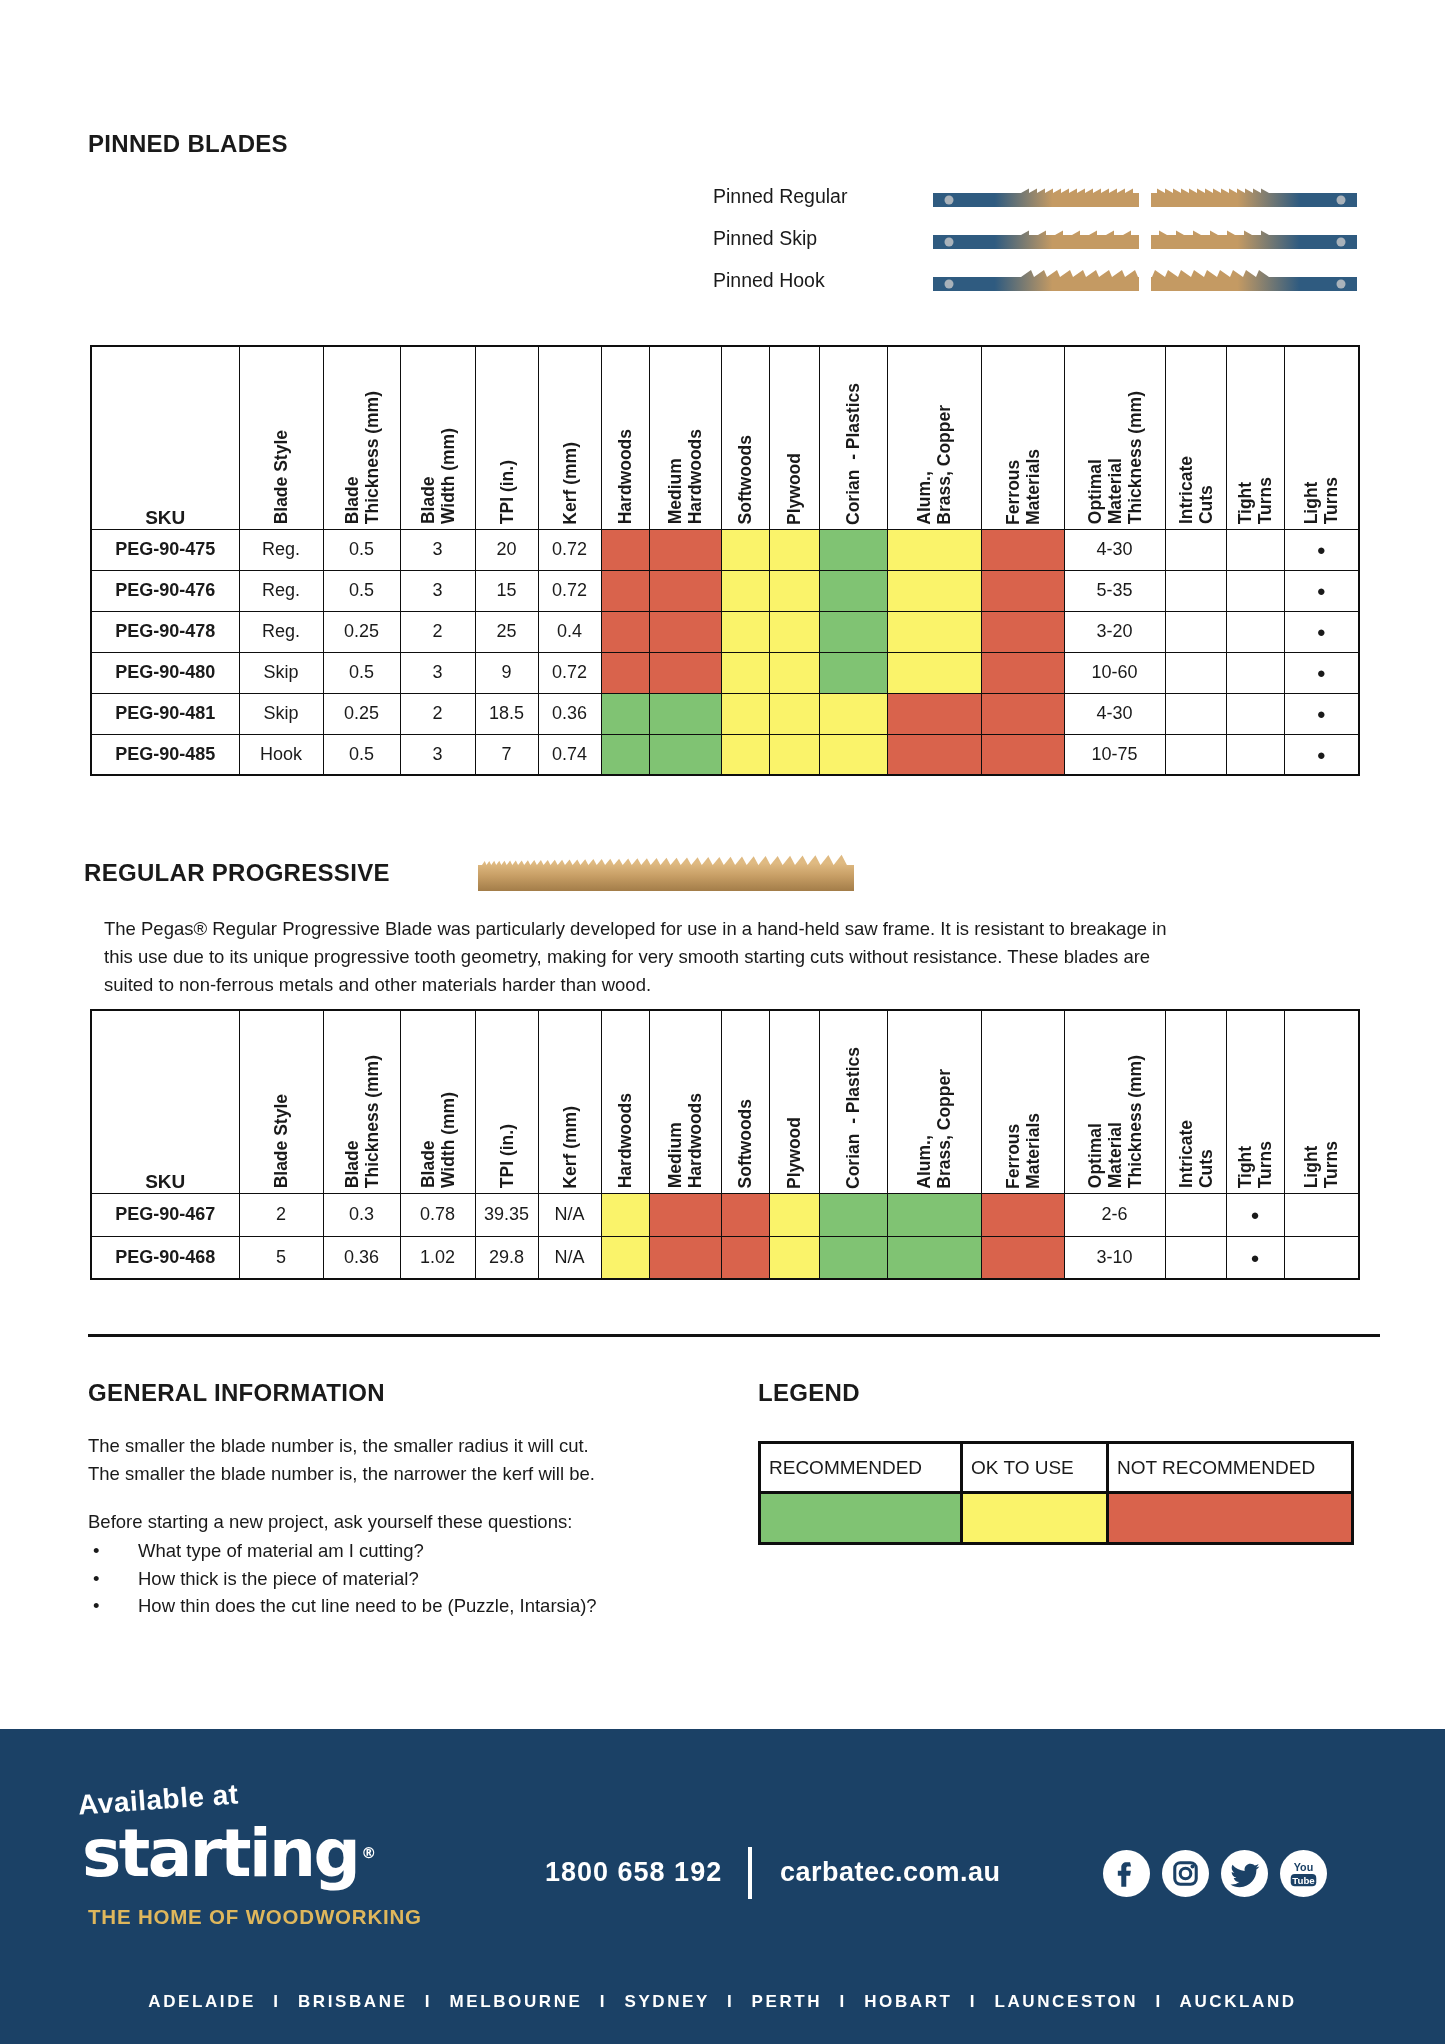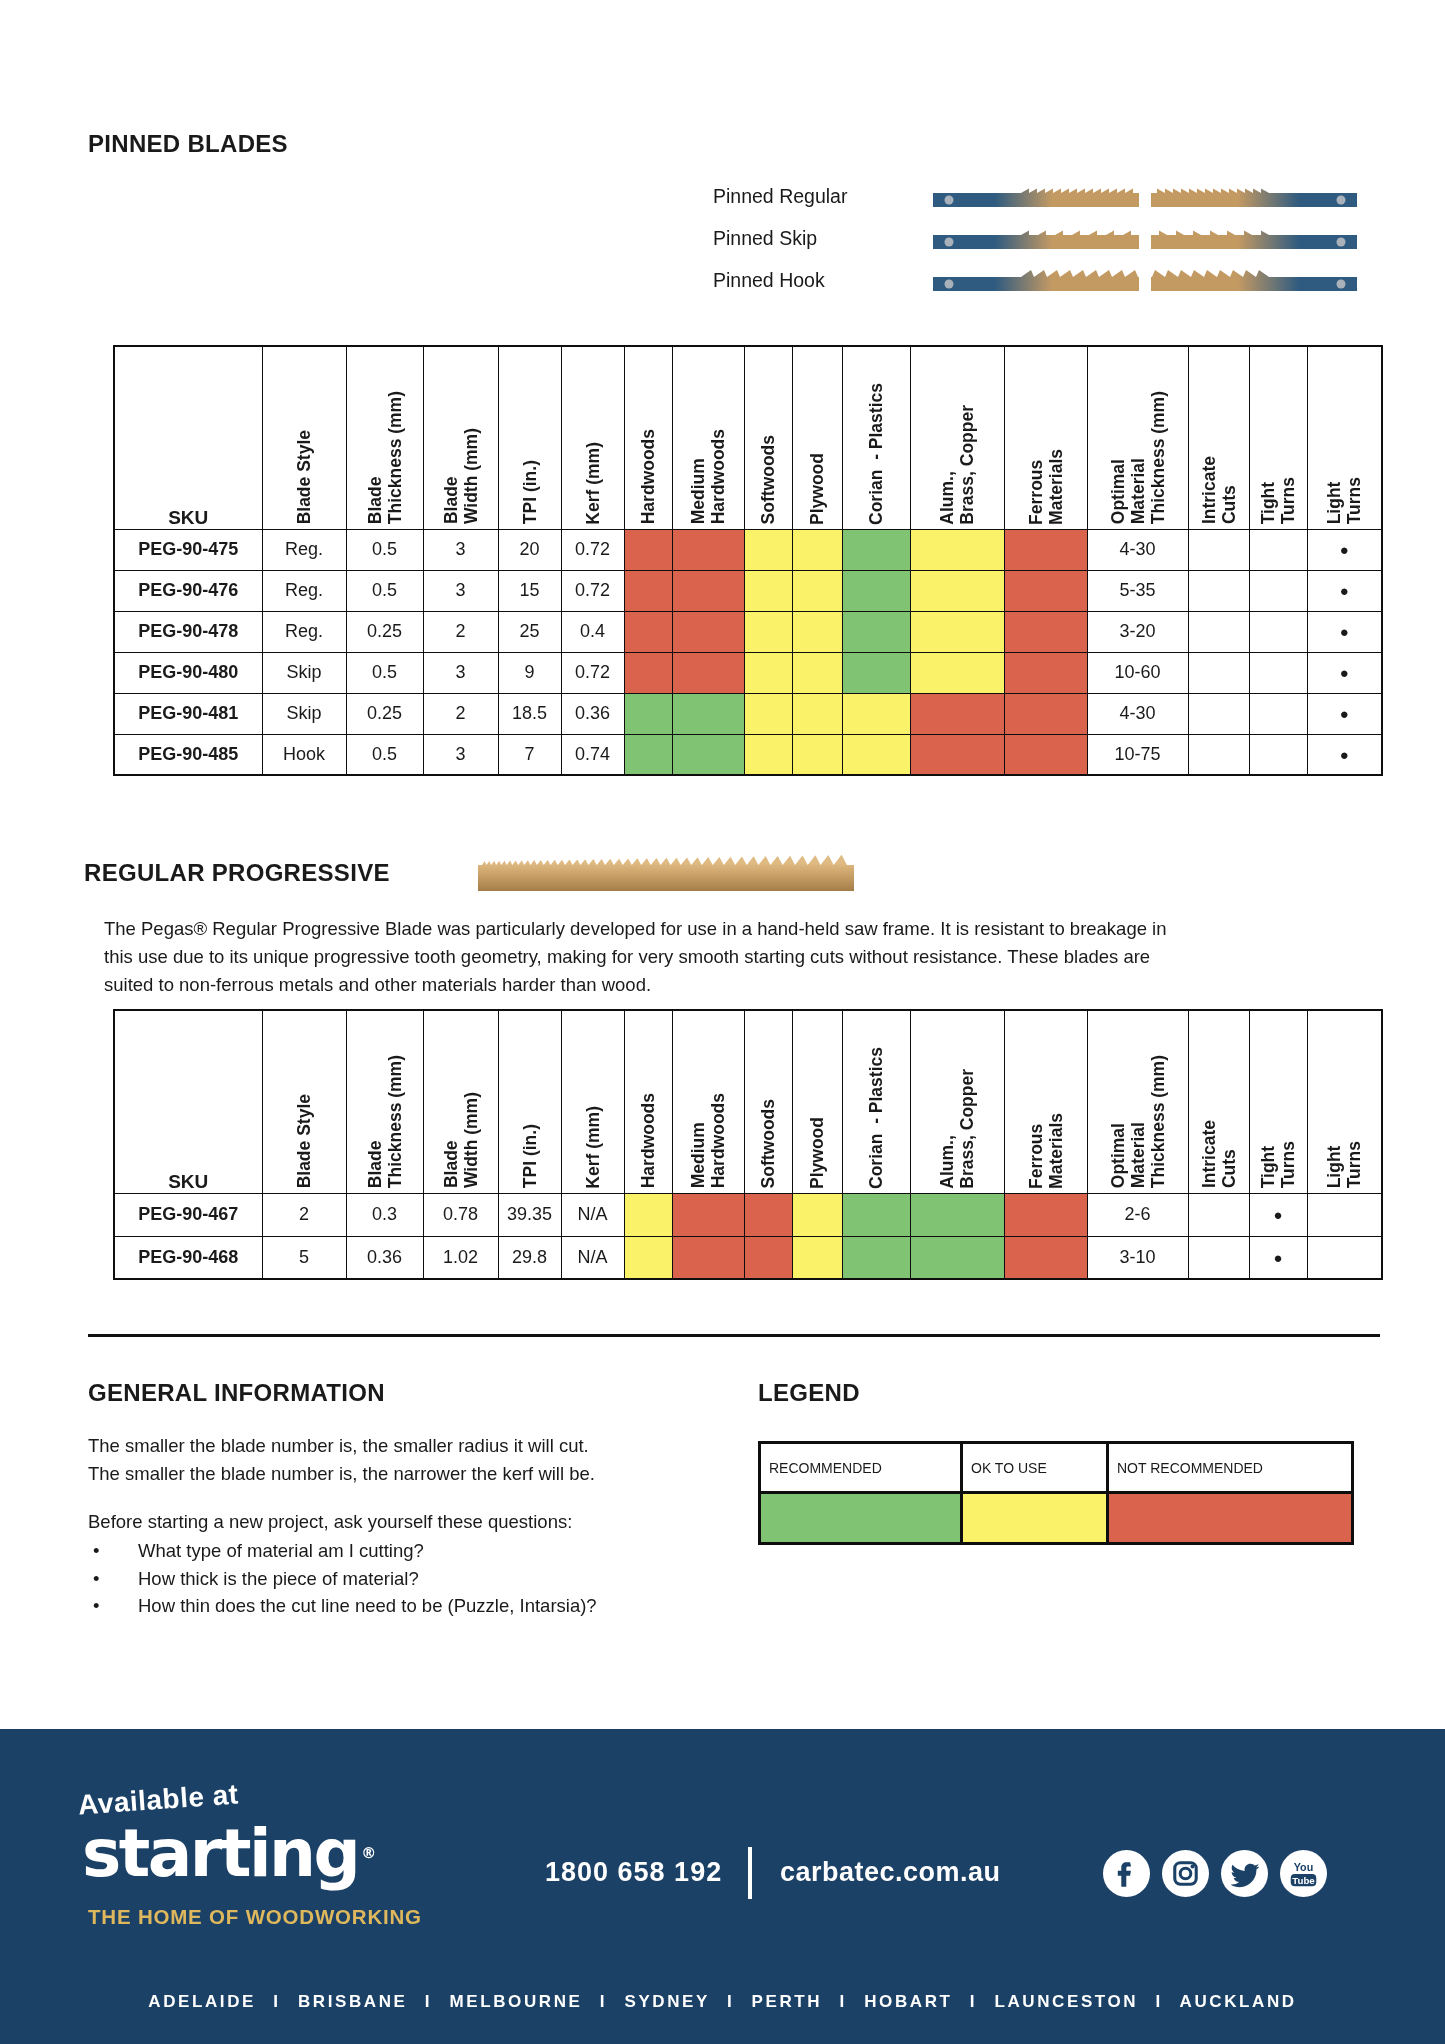--- a/index.html
+++ b/index.html
@@ -12,21 +12,21 @@
 
   
   .para{font-size:18.5px;line-height:28px;white-space:pre-line;}
 
   
   .blade-row{position:absolute;left:0;width:100%;height:30px;}
   .blade-label{position:absolute;left:713px;top:3px;font-size:19.5px;}
   .blade-img{position:absolute;left:933px;top:0;line-height:0;}
 
   
-  .tbl-wrap{position:absolute;margin-left:23px;}
+  .tbl-wrap{position:absolute;}
   table.datatable{border-collapse:collapse;table-layout:fixed;border:2.6px solid #0e0e0e;}
   table.datatable th,table.datatable td{border:1.6px solid #0e0e0e;padding:0;overflow:hidden;}
   th.hdr{vertical-align:bottom;text-align:center;padding-bottom:9px;background:#fff;}
   th.hdr .v{display:inline-block;writing-mode:vertical-rl;transform:rotate(180deg);
             white-space:pre;font-weight:bold;font-size:17.5px;line-height:20px;text-align:left;}
   th.skuh{vertical-align:bottom;text-align:center;padding-bottom:10px;font-size:19px;font-weight:bold;}
   td.cell{text-align:center;font-size:18px;}
   td.skucell{font-weight:bold;}
   td.mat{border-width:3.2px;}
   th.matl{border-left-width:3.2px;} th.matr{border-right-width:3.2px;} th.matt{border-top-width:3.2px;}
@@ -35,21 +35,21 @@
   
   .divider{position:absolute;left:88px;top:1334px;width:1292px;height:3px;background:#111;}
 
   
   .gi-b{position:relative;padding-left:50px;height:27.5px;font-size:18.5px;}
   .gi-b .b-dot{position:absolute;left:5px;top:0;}
 
   
   table.legend{border-collapse:collapse;table-layout:fixed;border:3.4px solid #0e0e0e;}
   table.legend td{border:3.4px solid #0e0e0e;text-align:left;}
-  td.lg-label{font-size:14px;height:45px;padding-left:8px;background:#fff;}
+  td.lg-label{font-size:19px;height:45px;padding-left:8px;background:#fff;}
   td.lg-color{height:46px;}
 
   
   .footer{position:absolute;left:0;top:1729px;width:1445px;height:315px;}
   .avail{position:absolute;left:78px;top:55px;font-size:28px;font-weight:bold;color:#fff;
          transform:rotate(-4deg);letter-spacing:.5px;}
   .brand{position:absolute;left:82px;top:92px;font-family:"DejaVu Sans","Liberation Sans",sans-serif;
          font-size:66px;font-weight:bold;color:#fff;letter-spacing:-2.5px;line-height:1;}
   .brand .reg{font-size:15px;vertical-align:18px;letter-spacing:0;margin-left:3px;}
   .tagline{position:absolute;left:88px;top:176px;font-size:20.5px;font-weight:bold;letter-spacing:.8px;}

